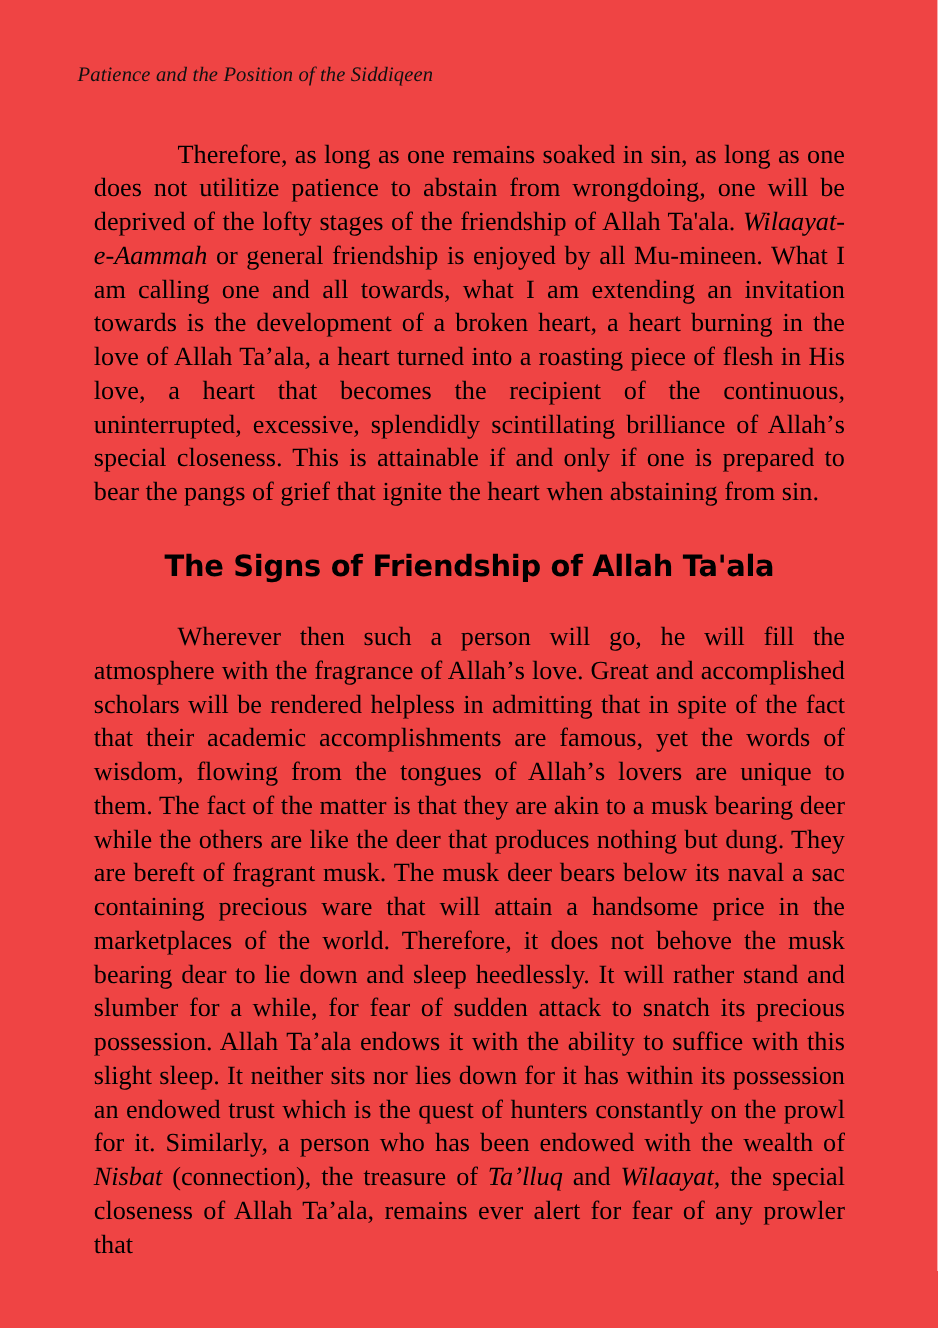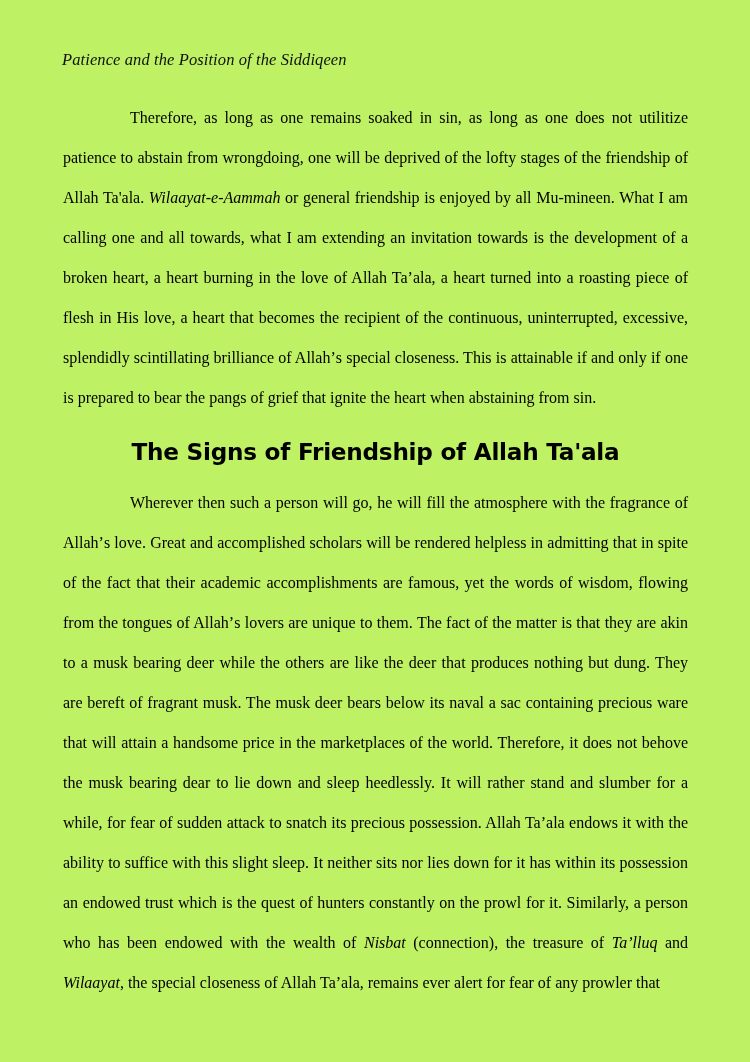--- a/index.html
+++ b/index.html
@@ -16,21 +16,21 @@
     color: #000000;
     -webkit-font-smoothing: antialiased;
   }
 
   .page {
     position: absolute;
     left: 0;
     top: 0;
     width: 750px;
     height: 1062px;
-    background: #bef264;
+    background: #ef4444;
   }
 
   
   .running-header {
     position: absolute;
     left: 62px;
     top: 50px;
     width: 626px;
     font-style: italic;
     font-size: 16.5px;
@@ -42,25 +42,25 @@
 
   
   .text-column {
     position: absolute;
     left: 63px;
     top: 98px;
     width: 625px;
   }
 
   p.body-par {
-    margin: 0;
+    margin: 12px;
     text-align: justify;
     text-justify: inter-word;
-    font-size: 16px;
-    line-height: 40px;
+    font-size: 21px;
+    line-height: 27px;
     text-indent: 67px;
     color: #000000;
     hyphens: none;
   }
 
   p.body-par em {
     font-style: italic;
   }
 
   

